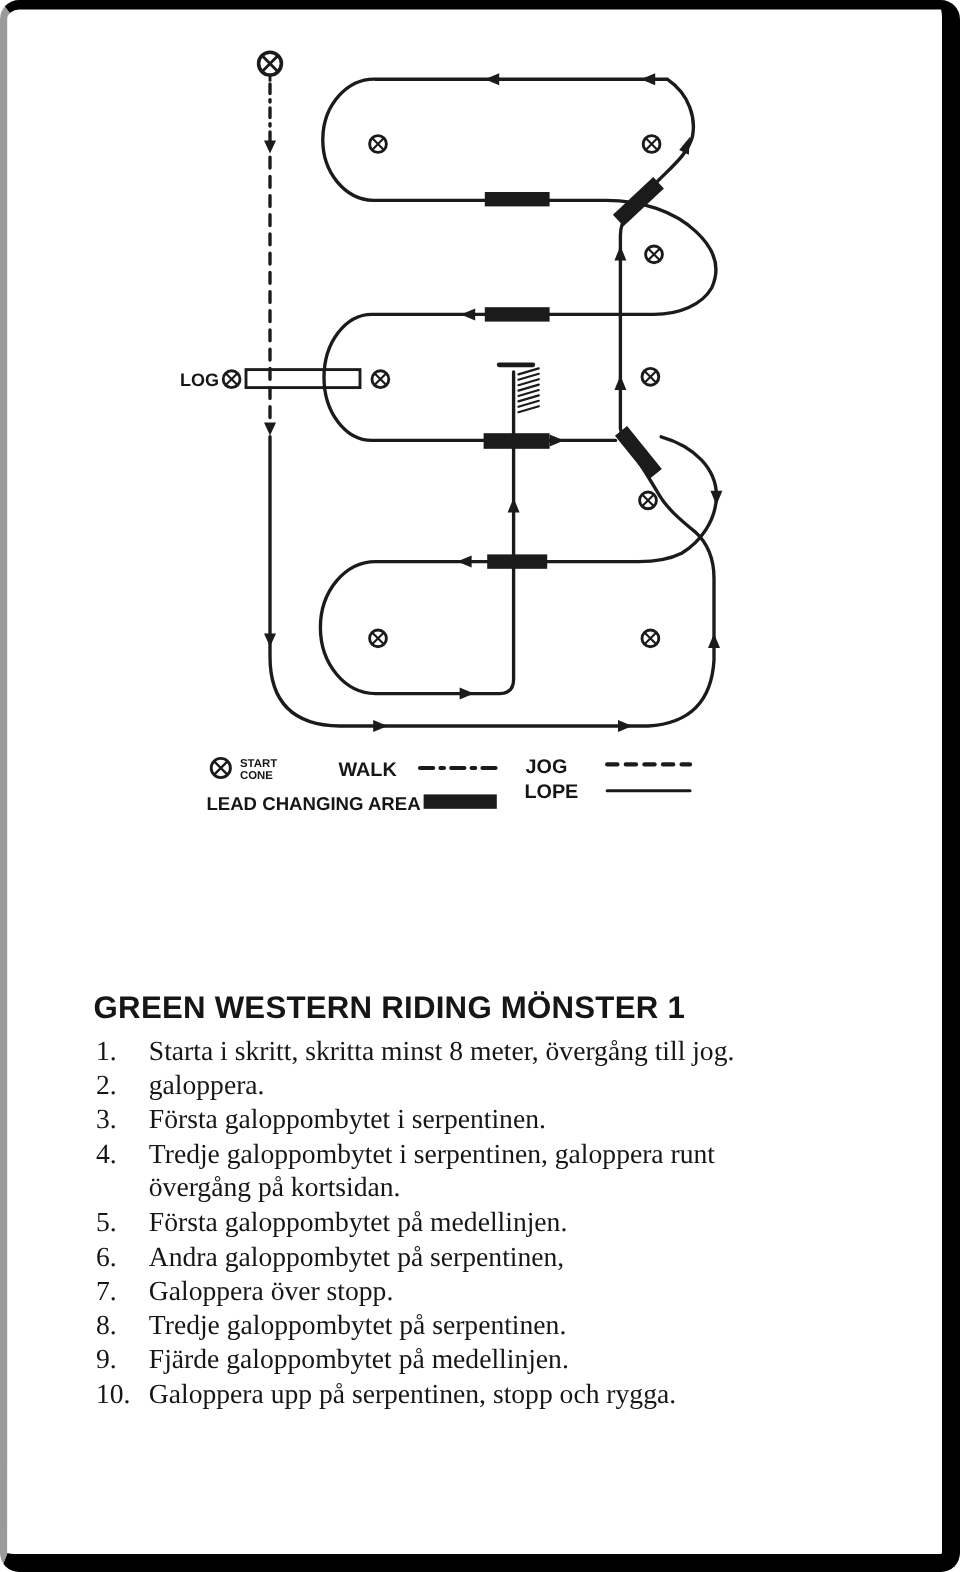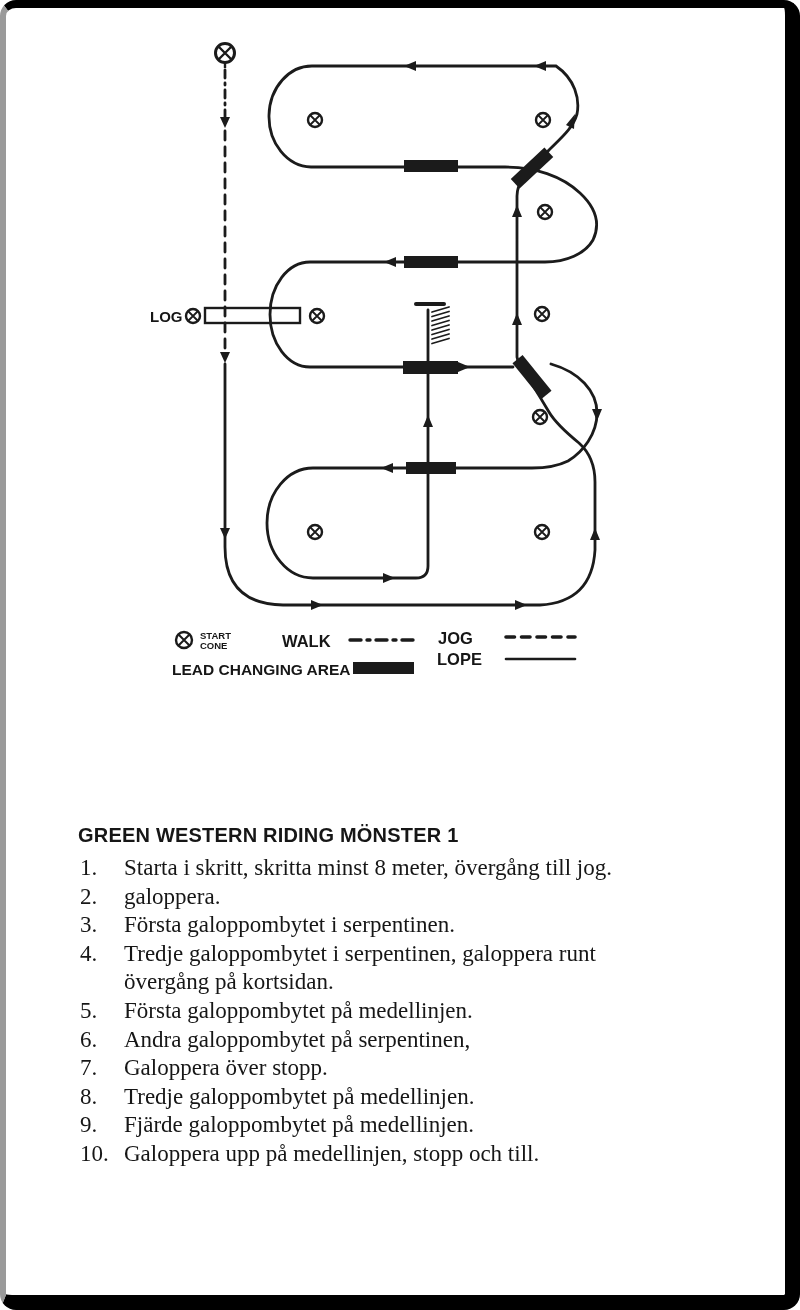--- a/index.html
+++ b/index.html
@@ -10,21 +10,21 @@
   .frame{
     position:absolute;left:0;top:0;width:800px;height:1310px;
     box-sizing:border-box;border:solid #000;
     border-width:8px 15px 15px 6px;border-left-color:#9a9a9a;
     border-radius:16px;pointer-events:none;z-index:10;
   }
   .diagram{position:absolute;left:0;top:0;}
   .content{position:absolute;left:78px;top:824px;width:690px;color:#161616;}
   .content h1{
     margin:0 0 7px 0;font-family:"Liberation Sans",sans-serif;
-    font-weight:bold;font-size:20px;letter-spacing:0.2px;white-space:nowrap;
+    font-weight:bold;font-size:26px;letter-spacing:0.2px;white-space:nowrap;
   }
   .content ol{
     margin:0;padding:0;list-style:none;
     font-family:"Liberation Serif",serif;font-size:23px;line-height:28.6px;
   }
   .content li{position:relative;padding-left:46px;}
   .content .num{position:absolute;left:2px;top:0;}
   .content .ln{white-space:nowrap;}
   svg text{fill:#161616;}
   .lgd{font-weight:bold;font-family:"Liberation Sans",sans-serif;}
@@ -189,24 +189,24 @@
     <li>
       <span class="num">6.</span>
       <div class="ln">Andra galoppombytet på serpentinen,</div>
     </li>
     <li>
       <span class="num">7.</span>
       <div class="ln">Galoppera över stopp.</div>
     </li>
     <li>
       <span class="num">8.</span>
-      <div class="ln">Tredje galoppombytet på medellinjen.</div>
+      <div class="ln">Tredje galoppombytet på serpentinen.</div>
     </li>
     <li>
       <span class="num">9.</span>
       <div class="ln">Fjärde galoppombytet på medellinjen.</div>
     </li>
     <li>
       <span class="num">10.</span>
-      <div class="ln">Galoppera upp på medellinjen, stopp och till.</div>
+      <div class="ln">Galoppera upp på serpentinen, stopp och rygga.</div>
     </li>
   </ol>
 </div>
 
 </body></html>

